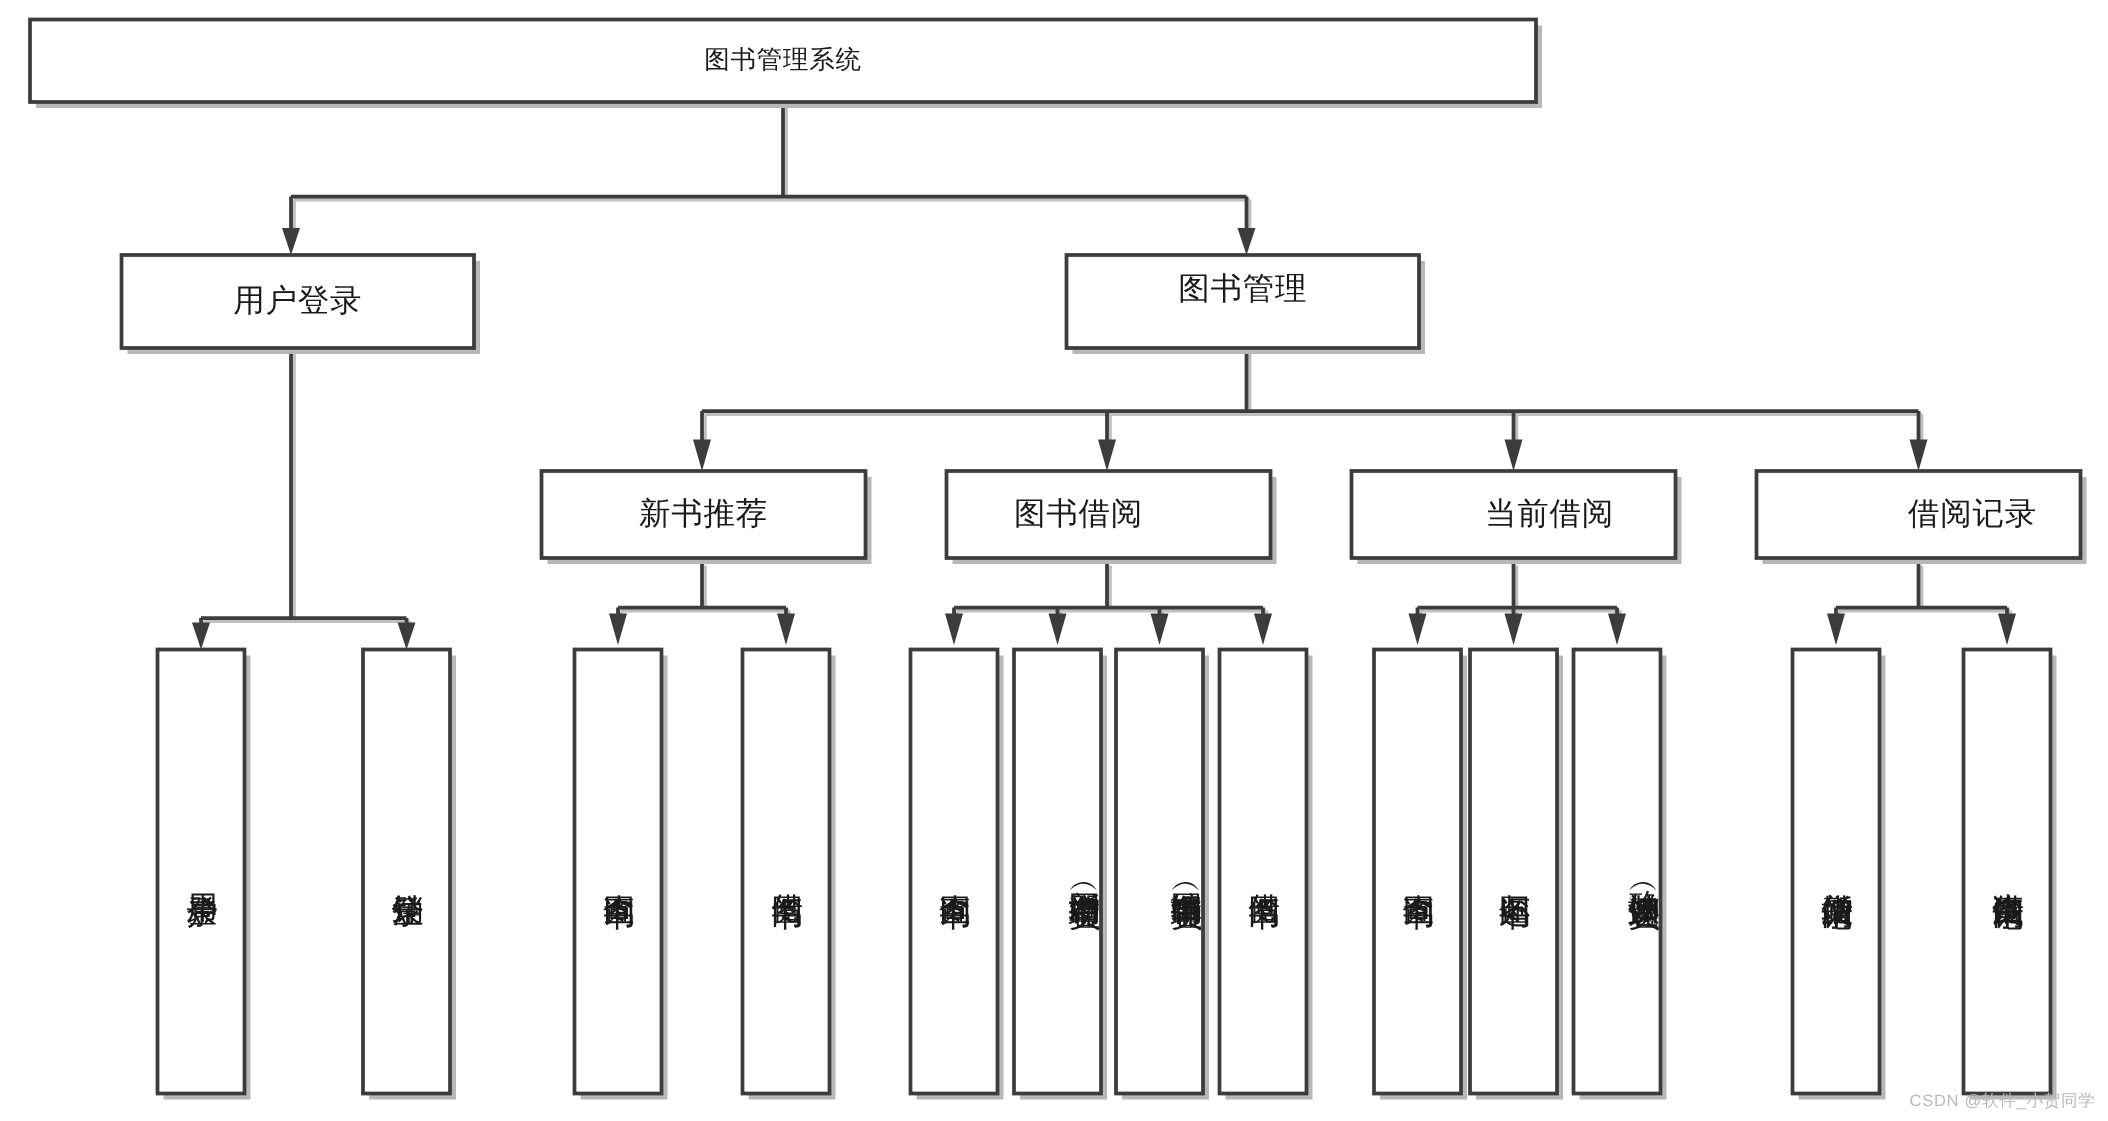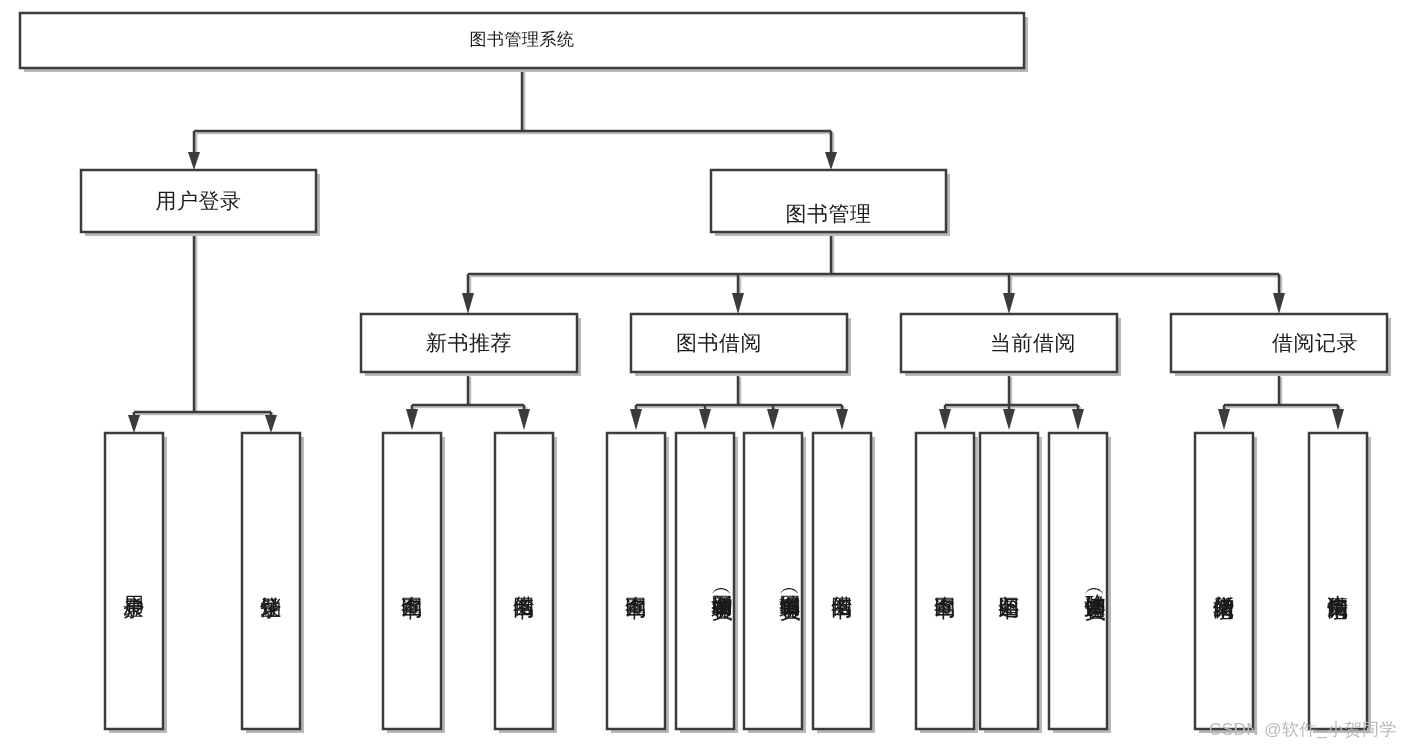--- a/index.html
+++ b/index.html
@@ -70,21 +70,21 @@
     line-height: 1.12;
     letter-spacing: 1px;
     writing-mode: vertical-rl;
     text-orientation: upright;
     pointer-events: none;
   }
   .watermark {
     position: absolute;
     right: 8px;
     bottom: 6px;
-    font-size: 17px;
+    font-size: 11px;
     color: #b9b9b9;
     letter-spacing: 0.5px;
     white-space: nowrap;
     pointer-events: none;
   }
 </style>
 </head>
 <body>
 
 <div id="diagram-root">
@@ -235,21 +235,21 @@
     </g>
     <g>
       <rect class="node-shadow" x="1313" y="437" width="58" height="296"></rect>
       <rect class="node-box" x="1309" y="433" width="58" height="296"></rect>
     </g>
   </svg>
 
   <div class="node-label-h" style="left:20px; top:13px; width:1004px; height:55px; font-size:17px;">图书管理系统</div>
 
   <div class="node-label-h" style="left:81px; top:170px; width:235px; height:62px;">用户登录</div>
-  <div class="node-label-h" style="left:711px; top:184px; width:235px; height:62px;font-family:Liberation Serif, serif;">图书管理</div>
+  <div class="node-label-h" style="left:711px; top:162px; width:235px; height:62px;">图书管理</div>
 
   <div class="node-label-h" style="left:361px; top:314px; width:216px; height:58px;">新书推荐</div>
   <div class="node-label-h" style="left:631px; top:314px; width:176px; height:58px;">图书借阅</div>
   <div class="node-label-h" style="left:901px; top:314px; width:216px; height:58px;padding-left:24px;">当前借阅</div>
   <div class="node-label-h" style="left:1171px; top:314px; width:192px; height:58px;padding-left:48px;">借阅记录</div>
 
   <div class="node-label-v" style="left:105px; top:433px; width:58px; height:296px;">用户登录</div>
   <div class="node-label-v" style="left:242px; top:433px; width:58px; height:296px;">注销登录</div>
 
   <div class="node-label-v" style="left:383px; top:433px; width:58px; height:296px;">查询图书</div>

